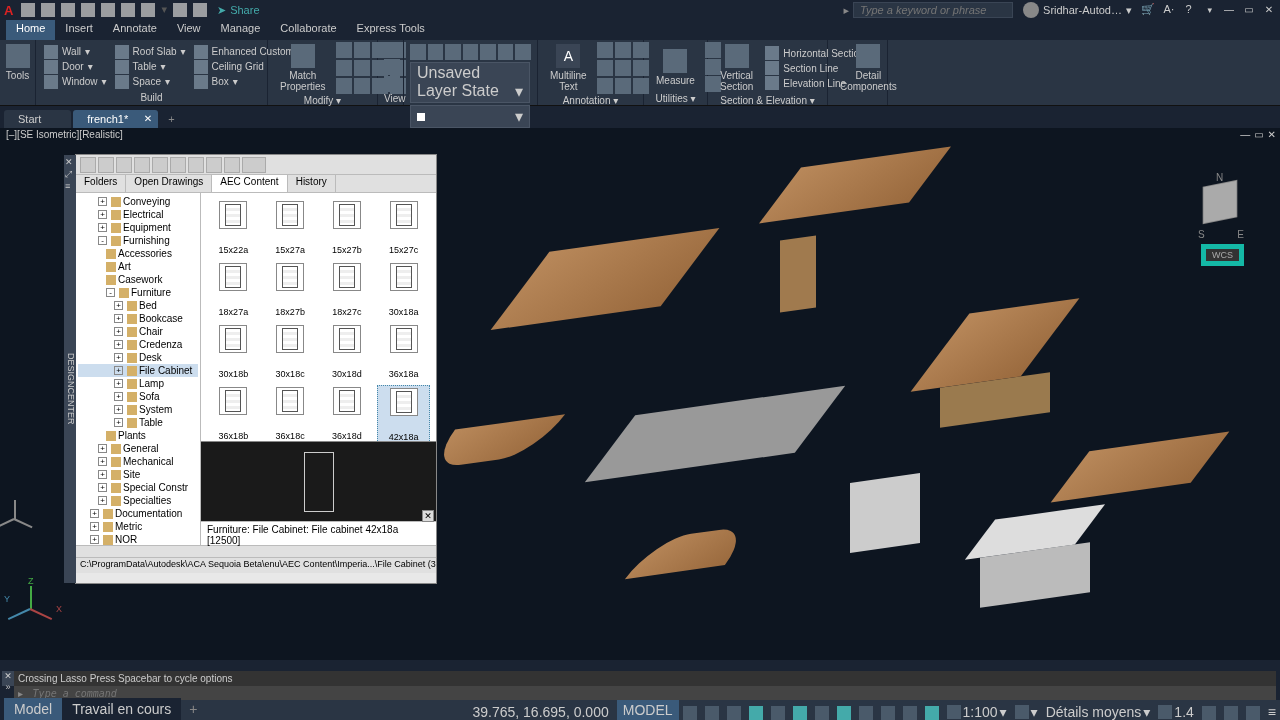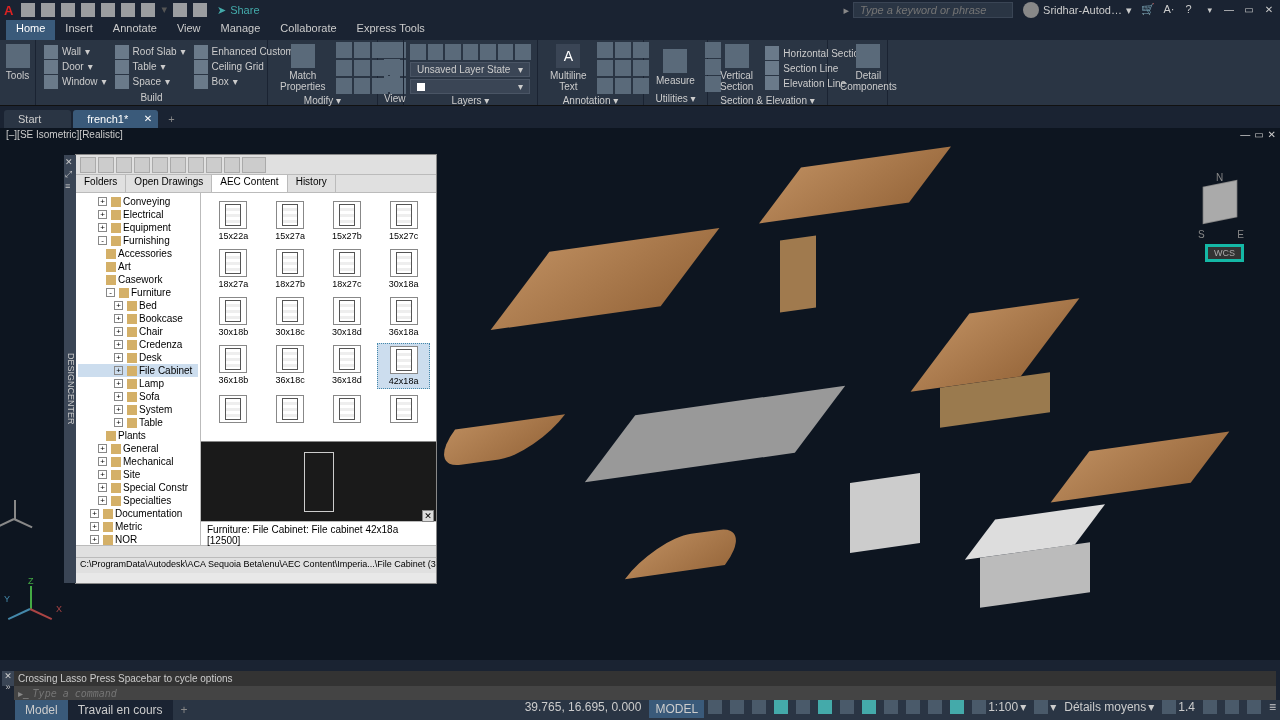--- a/index.html
+++ b/index.html
@@ -32,21 +32,21 @@
 .ribbon-panel-body { flex:1; display:flex; gap:4px; }
 .ribbon-panel-label { text-align:center; color:#ccc; font-size:10px; padding-top:1px; }
 .ribbon-big { display:flex; flex-direction:column; align-items:center; justify-content:center; padding:2px 6px; }
 .ribbon-big-icon { width:24px; height:24px; background:#5a6a7a; margin-bottom:2px; }
 .ribbon-col { display:flex; flex-direction:column; gap:1px; justify-content:center; }
 .ribbon-item { display:flex; align-items:center; gap:4px; padding:0 2px; color:#ccc; font-size:10px; white-space:nowrap; }
 .ribbon-item-icon { width:14px; height:14px; background:#6a7a8a; }
 .ribbon-small-grid { display:grid; grid-template-columns:repeat(3,16px); gap:2px; }
 .ribbon-small-grid.g4 { grid-template-columns:repeat(4,16px); }
 .ribbon-small-icon { width:16px; height:16px; background:#5a6a7a; }
-.layer-state { background:#3a4555; border:1px solid #4a5565; padding:1px 6px; color:#ccc; font-size:10px; width:120px; }
+.layer-state { background:#3a4555; border:1px solid #4a5565; padding:1px 6px; color:#ccc; font-size:16px; width:120px; }
 
 
 .doctabs { height:22px; background:#1a2332; display:flex; align-items:flex-end; padding-left:4px; }
 .doctab { padding:3px 30px 3px 14px; background:#2a3544; color:#ccc; font-size:11px; position:relative; margin-right:2px; border-radius:3px 3px 0 0; }
 .doctab.active { background:#3a5a7a; color:#fff; }
 .doctab .close { position:absolute; right:6px; top:3px; font-size:10px; }
 .doctab-add { padding:3px 8px; color:#888; }
 
 
 .viewlabel { height:16px; background:#0d1520; padding:1px 6px; color:#ccc; font-size:10px; position:relative; }
@@ -68,21 +68,21 @@
 .palette-tree { width:125px; background:#fff; border-right:1px solid #bbb; overflow:hidden; font-size:10px; padding:2px; position:relative; }
 .tree-item { padding:0 0 0 12px; white-space:nowrap; display:flex; align-items:center; gap:2px; line-height:13px; }
 .tree-item.d1 { padding-left:20px; }
 .tree-item.d2 { padding-left:28px; }
 .tree-item.d3 { padding-left:36px; }
 .tree-item.sel { background:#cde; }
 .tree-exp { width:9px; height:9px; border:1px solid #888; font-size:8px; line-height:7px; text-align:center; margin-right:2px; }
 .tree-ico { width:10px; height:10px; background:#d4b068; }
 .palette-content { flex:1; display:flex; flex-direction:column; }
 .palette-grid { flex:1; background:#fff; overflow-y:auto; display:grid; grid-template-columns:repeat(4,1fr); gap:4px; padding:6px; align-content:start; }
-.grid-item { display:flex; flex-direction:column; align-items:center; gap:2px; padding:2px; }
+.grid-item { display:flex; flex-direction:column; align-items:center; gap:16px; padding:2px; }
 .grid-item.sel { background:#cde; border:1px dotted #48a; }
 .grid-thumb { width:28px; height:28px; border:1px solid #888; background:#fff; display:flex; align-items:center; justify-content:center; }
 .grid-thumb::after { content:""; width:14px; height:20px; border:1px solid #555; background:linear-gradient(#fff 50%,#eee 50%); background-size:100% 6px; }
 .grid-label { font-size:9px; }
 .palette-preview { height:80px; background:#1a1a1a; border-top:1px solid #888; display:flex; align-items:center; justify-content:center; position:relative; }
 .preview-shape { width:30px; height:60px; border:1px solid #ccc; }
 .palette-desc { height:24px; background:#fff; border-top:1px solid #bbb; padding:2px 6px; font-size:10px; position:relative; }
 .palette-desc .dx { position:absolute; right:2px; top:-12px; background:#ddd; width:12px; height:12px; font-size:9px; text-align:center; border:1px solid #888; }
 .palette-status { height:16px; background:#e0e0e0; border-top:1px solid #bbb; padding:1px 4px; font-size:9px; white-space:nowrap; overflow:hidden; }
 .palette-scroll { height:12px; background:#e0e0e0; border-top:1px solid #bbb; }
@@ -91,39 +91,39 @@
 .furn { position:absolute; transform:skewY(-8deg); }
 .furn-top { background:linear-gradient(135deg,#b8885a,#9a6a3e); transform:skewX(-40deg); }
 .furn-side { background:#8a6a4a; }
 
 
 .viewcube { position:absolute; top:30px; right:30px; width:60px; height:60px; }
 .viewcube-cube { width:40px; height:40px; margin:8px auto; background:#aaa; transform:rotateX(20deg) rotateY(-30deg); border:1px solid #888; }
 .viewcube-n { position:absolute; top:-2px; left:26px; color:#888; font-size:10px; }
 .viewcube-s { position:absolute; bottom:-6px; left:8px; color:#888; font-size:10px; }
 .viewcube-e { position:absolute; bottom:-6px; right:6px; color:#888; font-size:10px; }
-.wcs-badge { position:absolute; top:100px; right:36px; background:#333; color:#aaa; padding:1px 6px; font-size:9px; border:3px solid #14b8a6; }
+.wcs-badge { position:absolute; top:100px; right:36px; background:#333; color:#aaa; padding:1px 6px; font-size:9px; border:5px solid #14b8a6; }
 
 
 .ucs-flat { position:absolute; bottom:140px; left:14px; }
 .ucs-flat .ax { position:absolute; background:#888; }
 .ucs-3d { position:absolute; bottom:50px; left:30px; }
 .ucs-3d .z { width:2px; height:24px; background:#4a4; position:absolute; bottom:0; }
 .ucs-3d .x { width:24px; height:2px; background:#a44; position:absolute; bottom:0; transform:rotate(25deg); transform-origin:left; }
 .ucs-3d .y { width:24px; height:2px; background:#48a; position:absolute; bottom:0; transform:rotate(155deg); transform-origin:left; }
 
 
 .cmdhist { position:absolute; bottom:34px; left:14px; right:4px; background:#333; color:#ccc; font-family:Consolas,monospace; font-size:10px; padding:2px 4px; line-height:11px; }
 .cmdhist .cx { position:absolute; left:-12px; top:0; width:12px; height:100%; background:#3a4555; font-size:9px; text-align:center; }
 .cmdline { position:absolute; bottom:20px; left:14px; right:4px; height:14px; background:#444; display:flex; align-items:center; padding:0 4px; font-family:Consolas,monospace; font-size:10px; }
 .cmdline .prompt { color:#888; margin-right:4px; }
 .cmdline input { background:transparent; border:none; color:#888; font-style:italic; font-family:inherit; font-size:10px; flex:1; outline:none; }
 
 
-.statusbar { position:absolute; bottom:0; left:15px; right:0; height:20px; background:#2a3544; display:flex; align-items:flex-start; font-size:12px; }
+.statusbar { position:absolute; bottom:0; left:4px; right:0; height:20px; background:#2a3544; display:flex; align-items:flex-end; font-size:14px; }
 .model-tabs { display:flex; }
 .model-tab { padding:3px 10px; background:#1a2332; color:#ccc; }
 .model-tab.active { background:#3a5a7a; }
 .model-add { padding:3px 8px; color:#888; }
 .statusbar .spacer { flex:1; }
 .statusbar .coords { color:#ccc; margin-right:8px; }
 .statusbar .sb-item { padding:0 4px; color:#ccc; display:flex; align-items:center; gap:2px; }
 .statusbar .sb-icon { width:14px; height:14px; background:#4a5a6a; }
 .statusbar .sb-icon.on { background:#4aa; }
 </style>

